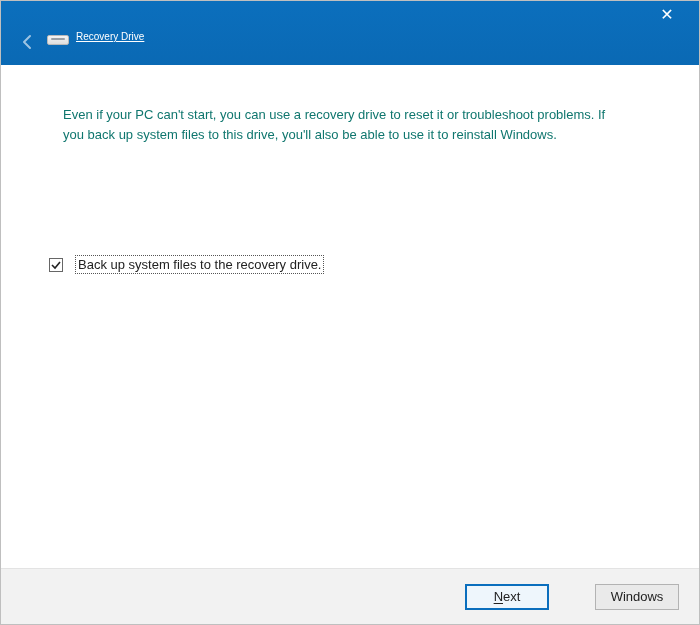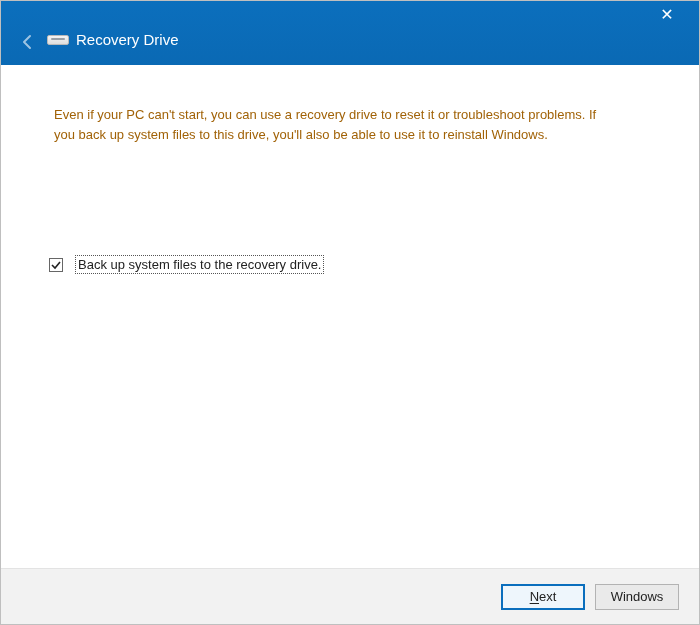--- a/index.html
+++ b/index.html
@@ -19,42 +19,43 @@
     background:linear-gradient(#0b6fbd,#0a69b4);
     color:#fff;
     position:relative;
   }
   .close-btn { position:absolute; top:6px; right:12px; color:#fff; font-size:16px; line-height:16px; width:40px; text-align:center; cursor:default; }
   .back-arrow { position:absolute; left:18px; top:32px; color:rgba(255,255,255,0.55); cursor:default; }
   .back-arrow svg { display:block; }
   .drive-ico { position:absolute; left:46px; top:32px; width:22px; height:14px; }
   .drive-ico .body { width:22px; height:10px; background:linear-gradient(#f4f4f4,#dedede); border:1px solid #b9b9b9; border-radius:2px; position:absolute; top:2px; }
   .drive-ico .slot { position:absolute; top:5px; left:4px; width:14px; height:2px; background:#9aa0a6; border-radius:1px; }
-  .title-text { position:absolute; left:75px; top:30px; font-size:15px; color:#fff; }
+  .title-text { position:absolute; left:75px; top:30px; font-size:10px; color:#fff;text-decoration:underline; }
   .content { flex:1; padding:40px 48px 0 48px; position:relative; background:#fff; }
   .heading { color:#0a6ebd; font-size:20px; font-weight:400; margin:0 0 28px 0; }
-  .desc { color:#a16207; font-size:13px; line-height:1.55; max-width:560px; margin:0 0 110px 5px; }
+  .desc { color:#0f766e; font-size:13px; line-height:1.55; max-width:560px; margin:0 0 110px 14px; }
   .check-row { display:flex; align-items:center; gap:12px; }
   .chk {
     width:14px; height:14px; border:1px solid #666; background:#fff; display:inline-flex; align-items:center; justify-content:center; position:relative;
   }
   .chk svg { display:block; }
   .chk-label { font-size:13px; color:#222; padding:1px 2px; border:1px dotted #555; }
   .footer {
      height:56px; border-top:1px solid #e3e3e3;
      background:#f2f2f2;
      display:flex; align-items:center; justify-content:flex-end;
      padding-right:20px; gap:10px;
   }
   .btn {
      min-width:84px; height:26px; padding:0 12px;
      background:#eaeaea; border:1px solid #b3b3b3;
      font-family:inherit; font-size:13px; color:#222;
      display:inline-flex; align-items:center; justify-content:center;
      cursor:default;
+     margin-left:36px;
   }
   .btn.primary { border:2px solid #0a6ebd; background:#eef6fc; }
   .btn .ul { text-decoration:underline; text-underline-offset:2px; }
 </style>
 </head>
 <body>
 
 <div class="window">
 
   <div class="titlebar">

